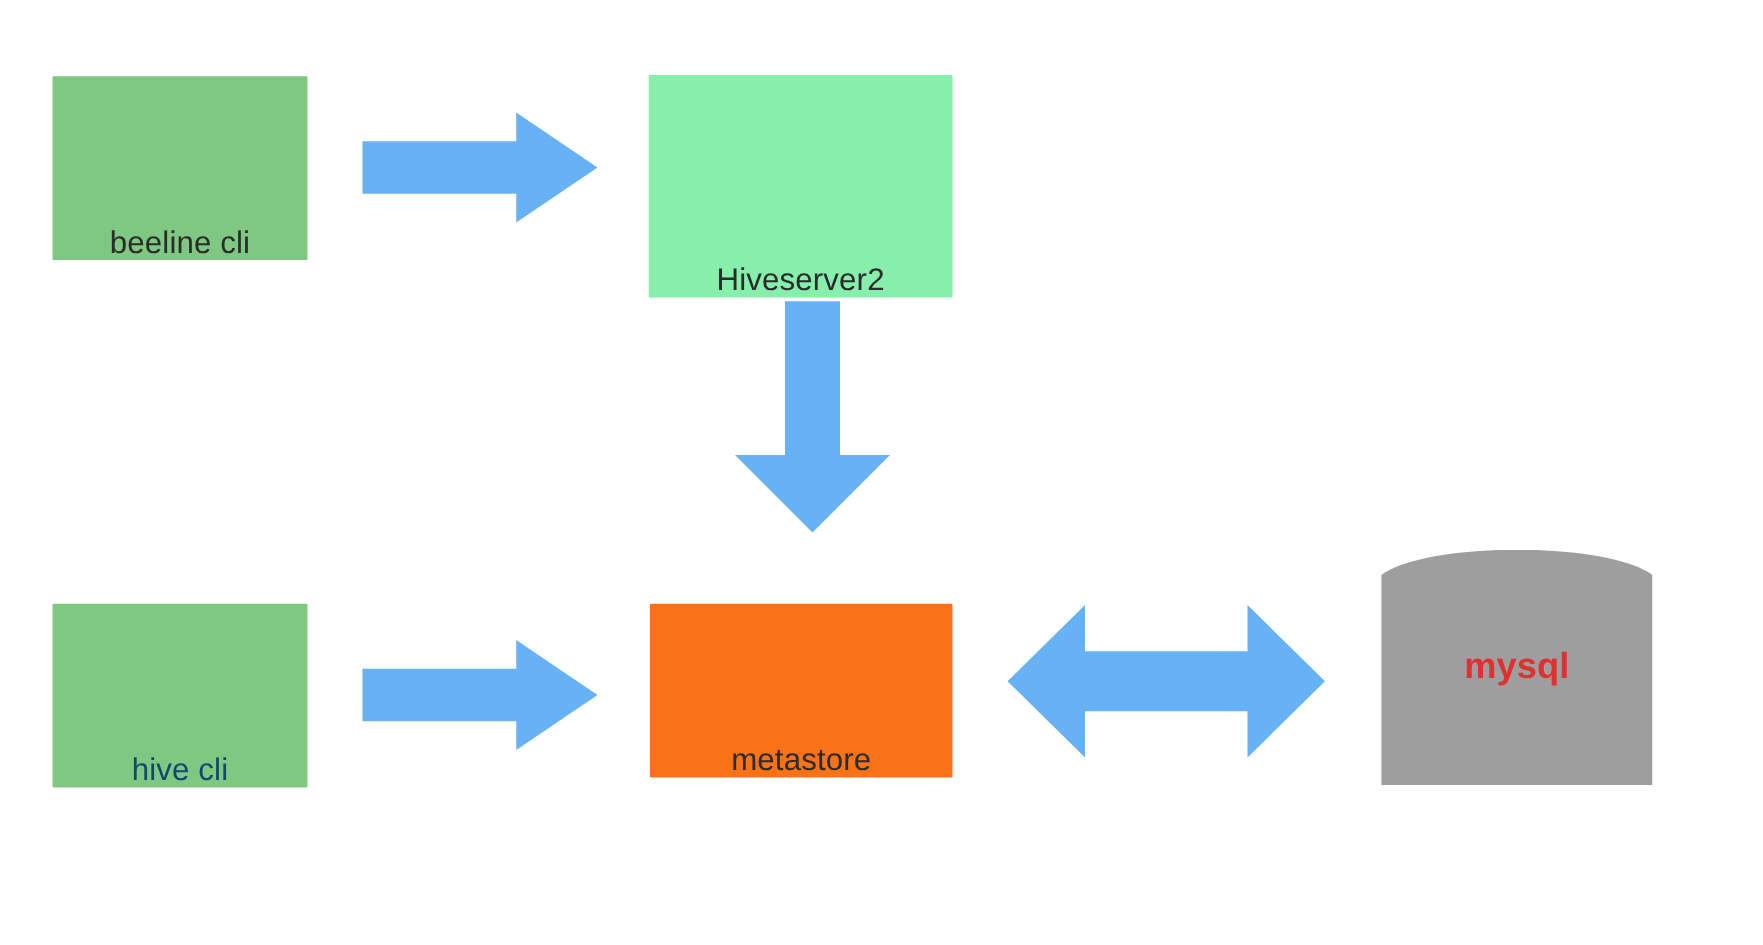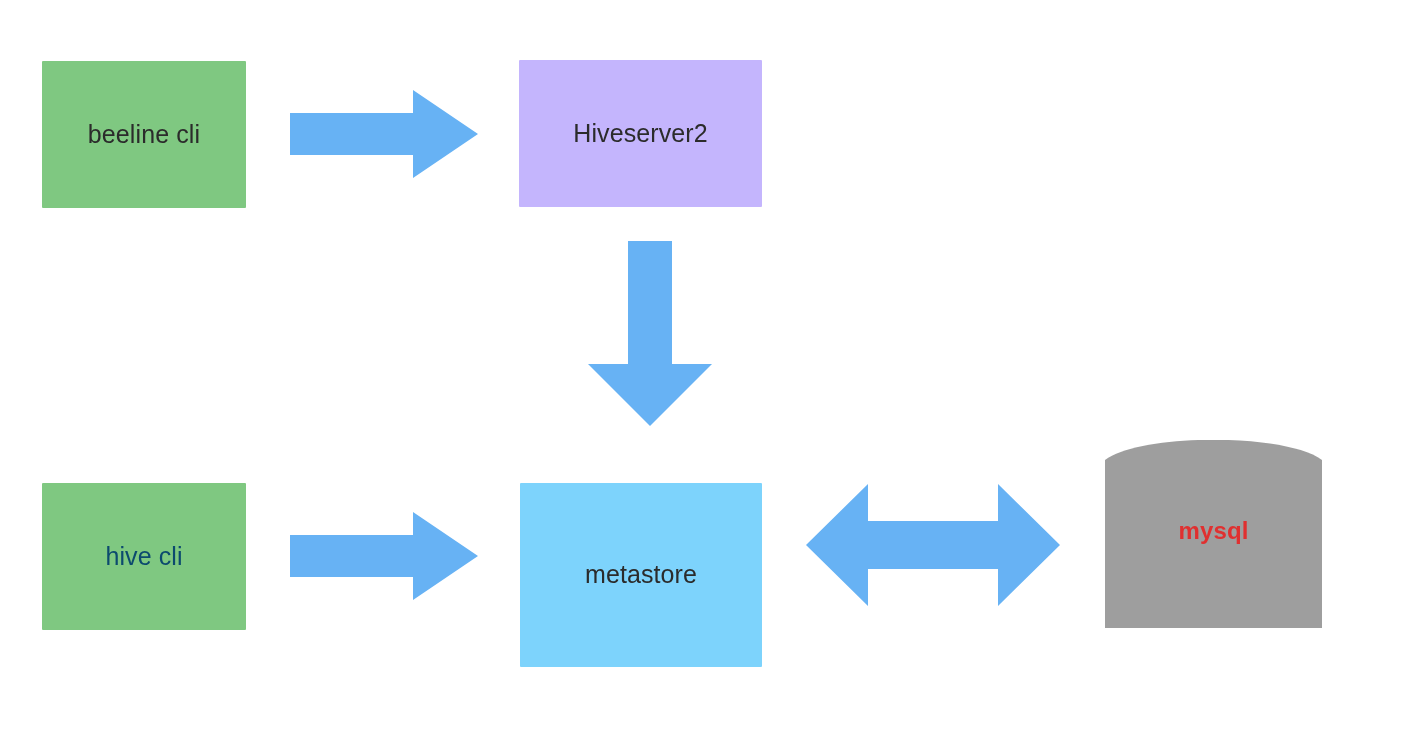--- a/index.html
+++ b/index.html
@@ -14,21 +14,21 @@
   #canvas {
     position: relative;
     width: 1410px;
     height: 756px;
     background: #ffffff;
     overflow: hidden;
   }
   .node {
     position: absolute;
     display: flex;
-    align-items: center;
+    align-items: flex-end;
     justify-content: center;
     box-sizing: border-box;
     text-align: center;
   }
   .node-label {
     font-size: 25px;
     line-height: 1.1;
     letter-spacing: 0.1px;
     white-space: nowrap;
   }
@@ -42,38 +42,38 @@
   #node-beeline-cli {
     left: 42px;  top: 61px;
     width: 204px; height: 147px;
     background: #7fc881;
   }
   #node-beeline-cli .node-label { color: #2b2b2b; }
 
   
   #node-hiveserver2 {
     left: 519px; top: 60px;
-    width: 243px; height: 147px;
-    background: #c4b5fd;
+    width: 243px; height: 178px;
+    background: #86efac;
   }
   #node-hiveserver2 .node-label { color: #2b2b2b; }
 
   
   #node-hive-cli {
     left: 42px;  top: 483px;
     width: 204px; height: 147px;
     background: #7fc881;
   }
   #node-hive-cli .node-label { color: #0c4a6e; }
 
   
   #node-metastore {
     left: 520px; top: 483px;
-    width: 242px; height: 184px;
-    background: #7dd3fc;
+    width: 242px; height: 139px;
+    background: #f97316;
   }
   #node-metastore .node-label { color: #2b2b2b; }
 
   
   #node-mysql {
     left: 1105px; top: 440px;
     width: 217px; height: 190px;
     background: transparent;
     align-items: flex-start;
     justify-content: center;
@@ -82,21 +82,21 @@
     position: absolute;
     left: 0; top: 0;
     width: 217px; height: 190px;
     display: block;
   }
   #node-mysql .node-label {
     position: relative;
     margin-top: 78px;
     font-weight: bold;
     color: #e03030;
-    font-size: 24px;
+    font-size: 29px;
   }
 
   
   .connector {
     position: absolute;
   }
   .connector svg { display: block; }
 
   #arrow-beeline-to-hiveserver2 { left: 289px; top: 89px;  width: 190px; height: 90px; }
   #arrow-hiveserver2-to-metastore { left: 587px; top: 240px; width: 126px; height: 187px; }

